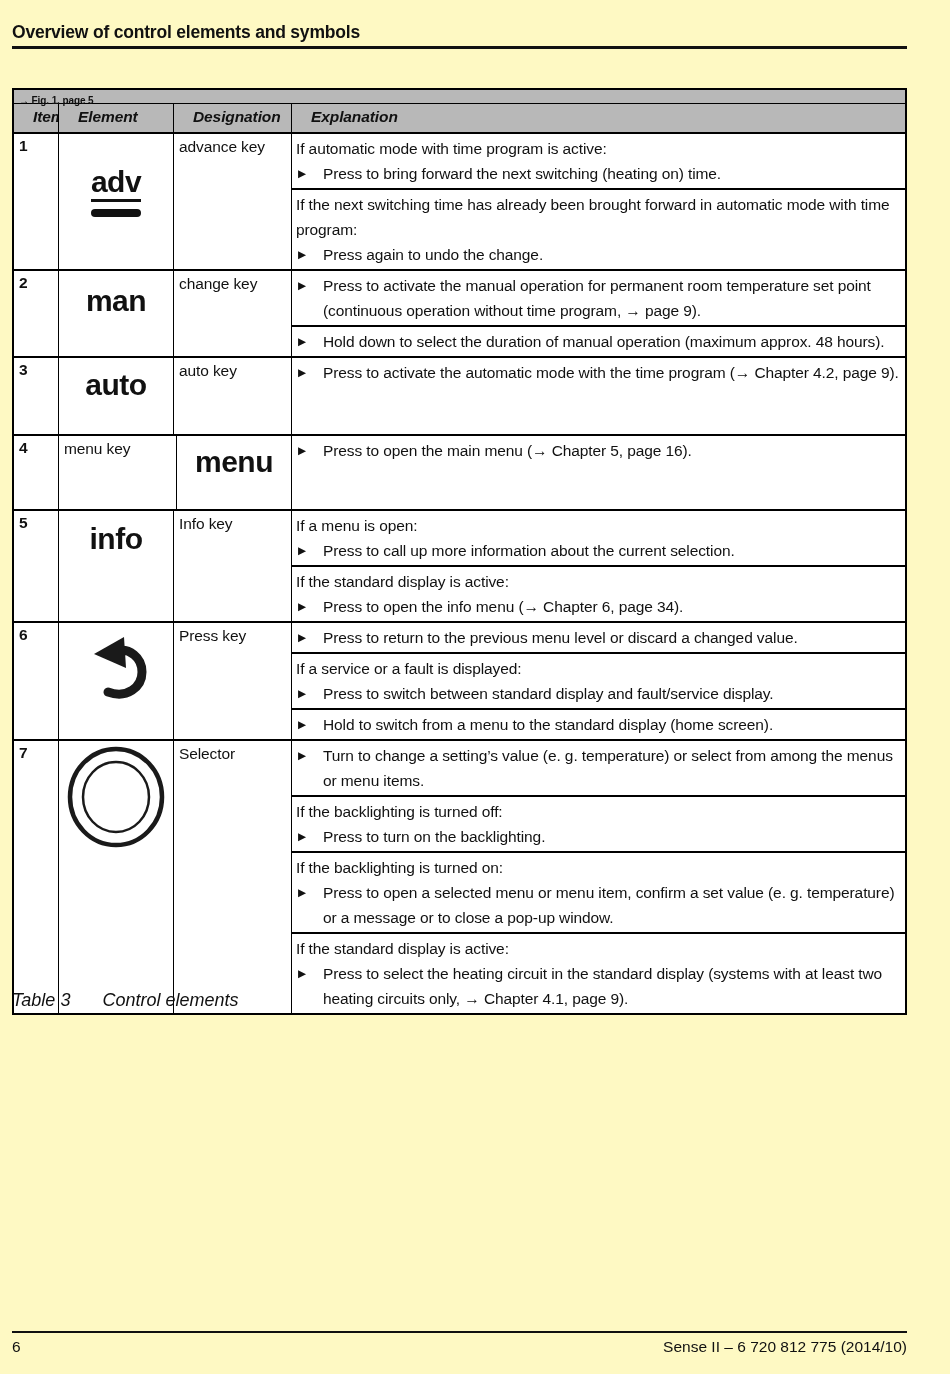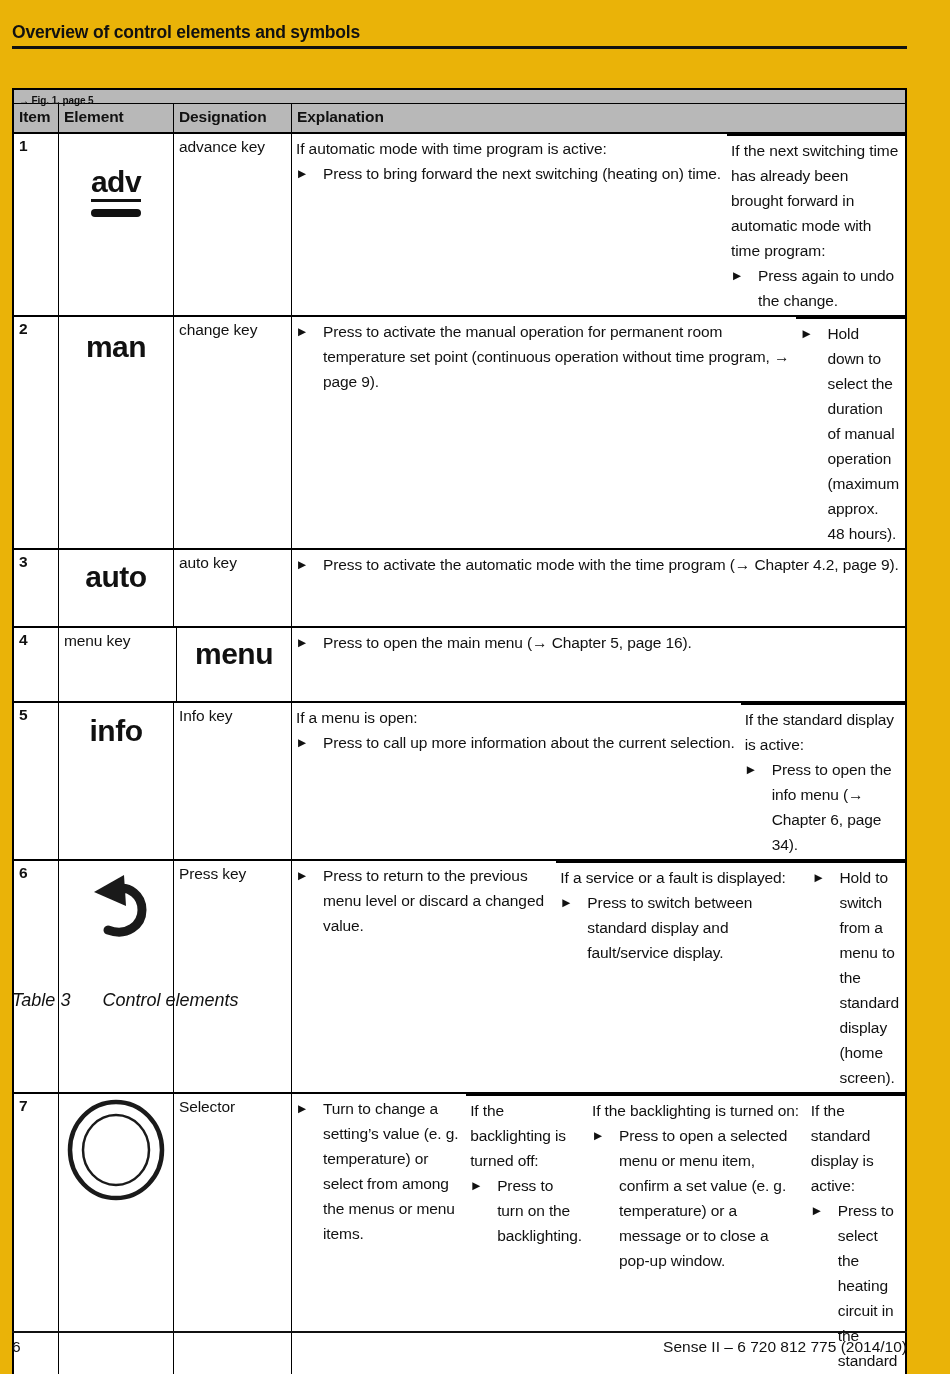--- a/index.html
+++ b/index.html
@@ -1,18 +1,18 @@
 <!DOCTYPE html>
 <html><head>
 <meta charset="utf-8">
 <style>
   * { margin:0; padding:0; box-sizing:border-box; }
   html,body { background:#e8e8e8; }
   .page {
-    position:relative; width:950px; height:1374px; background:#eab308;
+    position:relative; width:950px; height:1374px; background:#fef9c3;
     font-family:"Liberation Sans", sans-serif; color:#111; overflow:hidden;
     margin:0 auto;
   }
   
   .page-heading {
     position:absolute; left:12px; top:22px; width:895px;
     font-size:17.5px; font-weight:bold; letter-spacing:-0.2px;
   }
   .heading-rule {
     position:absolute; left:12px; top:46px; width:895px; height:2.5px; background:#111;
@@ -26,35 +26,35 @@
     background:#b8b8b8; border-bottom:1px solid #000;
     font-weight:bold; font-size:10px; padding:5px 5px 2px 5px; height:14px;
     letter-spacing:-0.1px;
   }
   .col-head { display:flex; background:#b8b8b8; height:28px; }
   .cell { overflow:hidden; }
   .c-item  { width:45px;  border-right:1.5px solid #000; }
   .c-elem  { width:115px; border-right:1.5px solid #000; }
   .c-desig { width:118px; border-right:1.5px solid #000; }
   .c-exp   { flex:1; }
-  .col-head .cell { padding:4px 4px 0 5px; font-weight:bold; font-size:15.5px; letter-spacing:-0.1px; }
+  .col-head .cell { padding:4px 4px 0 19px; font-weight:bold; font-size:15.5px; letter-spacing:-0.1px;font-style:italic; }
   .trow { display:flex; border-top:2px solid #000; background:#fff; }
   .r1{min-height:132px}.r2{min-height:74px}.r3{min-height:78px}.r4{min-height:75px}
   .r5{min-height:108px}.r6{min-height:106px}.r7{min-height:254px}
   .trow .c-item { padding:3px 0 0 5px; font-weight:bold; font-size:15.5px; }
   .trow .c-elem { display:flex; flex-direction:column; align-items:center; }
   .r1 .c-elem{padding-top:32px}.r2 .c-elem{padding-top:14px}.r3 .c-elem{padding-top:11px}
   .r4 .c-elem{padding-top:10px}.r5 .c-elem{padding-top:12px}.r6 .c-elem{padding-top:8px}
   .r7 .c-elem{padding-top:5px}
   .key-label { font-size:30px; font-weight:bold; line-height:1.05; letter-spacing:-0.5px; }
   .key-underlined { border-bottom:3px solid #111; padding-bottom:1px; }
   .underbar { width:50px; height:8px; background:#111; border-radius:4px; margin-top:7px; }
   .elem-icon { display:block; line-height:0; }
   .trow .c-desig { padding:4px 4px 0 5px; font-size:15.5px; letter-spacing:-0.1px; }
-  .trow .c-exp { display:flex; flex-direction:row; }
+  .trow .c-exp { display:flex; flex-direction:column; }
   .sub { padding:2px 6px 2px 4px; }
   .sub + .sub { border-top:2px solid #000; }
   .sub:last-child { flex:1; }
   .cond, .btext { font-size:15.5px; line-height:25px; letter-spacing:-0.1px; }
   .bullet-line { display:flex; align-items:flex-start; }
   .bullet { flex:0 0 27px; font-size:10.5px; line-height:25px; padding-left:2px; }
   .btext { flex:1; }
   
   .caption {
     position:absolute; left:12px; top:990px; display:flex; gap:32px;

